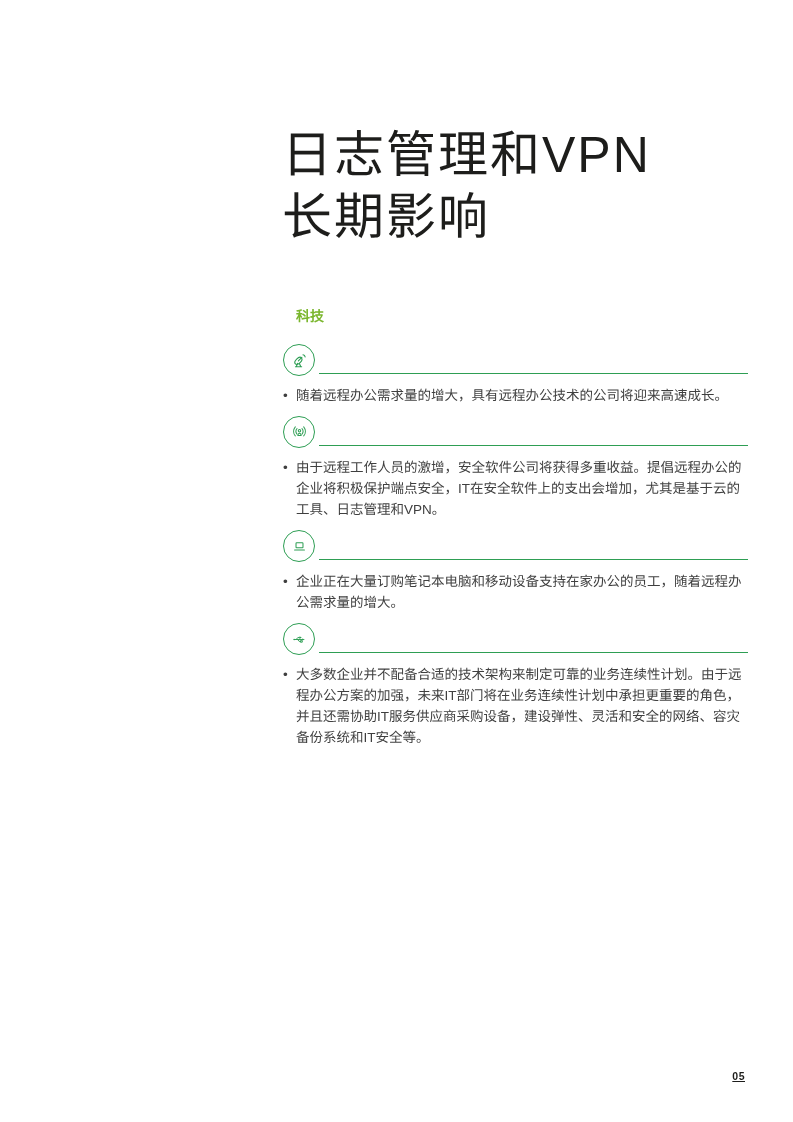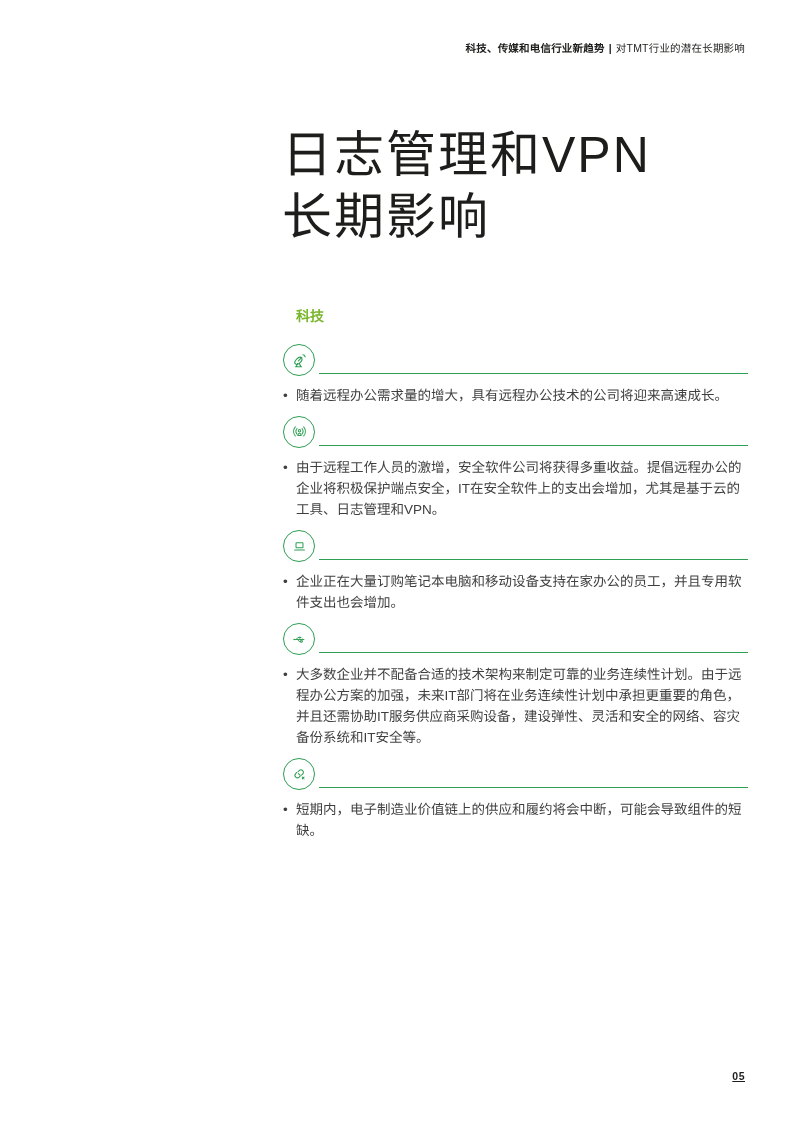--- a/index.html
+++ b/index.html
@@ -45,23 +45,20 @@
   .bullet::before { content:"•"; position:absolute; left:0; top:0; color:var(--body-color); }
   .pageno {
     position:absolute; top:1070px; right:48px;
     font-size:10.5px; font-weight:700; color:var(--title-color); letter-spacing:.5px;text-decoration:underline;
   }
 </style>
 </head>
 <body>
 
 <div class="page" style="--category-green: #7ab62d; --icon-green: #2e9e54; --title-color: #1d1d1b; --body-color: #3f3f3f;">
-  <div class="header">
-    <span class="hdr-bold">科技、传媒和电信行业新趋势</span><span class="hdr-sep">|</span><span class="hdr-chapter">对TMT行业的潜在长期影响</span>
-  </div>
 
   <h1 class="title">
     <span class="title-line">日志管理和VPN</span>
     <span class="title-line">长期影响</span>
   </h1>
 
   <div class="category">科技</div>
 
   <div class="sections">
   <section class="section">
@@ -98,21 +95,21 @@
   <section class="section">
     <div class="icon-row">
       <span class="icon-circle icon-slot">
             <svg viewBox="0 0 24 24" fill="none" stroke="currentColor" stroke-width="1.3" stroke-linecap="round" stroke-linejoin="round">
       <rect x="7.6" y="7.4" width="8.8" height="6.2" rx="0.8"></rect>
       <path d="M5.8 16.4 h12.4"></path>
     </svg>
           </span>
       <span class="rule"></span>
     </div>
-    <p class="bullet"><span class="bullet-text">企业正在大量订购笔记本电脑和移动设备支持在家办公的员工，并且专用软件支出也会增加。</span></p>
+    <p class="bullet"><span class="bullet-text">企业正在大量订购笔记本电脑和移动设备支持在家办公的员工，随着远程办公需求量的增大。</span></p>
   </section>
 
 
   <section class="section">
     <div class="icon-row">
       <span class="icon-circle icon-slot">
             <svg viewBox="0 0 24 24" fill="none" stroke="currentColor" stroke-width="1.2" stroke-linecap="round" stroke-linejoin="round">
       <circle cx="5.3" cy="12" r="1.05" fill="currentColor" stroke="none"></circle>
       <path d="M5.3 12 H16"></path>
       <path d="M15.4 10.7 L18.9 12 l-3.5 1.3 z" fill="currentColor" stroke="none"></path>
@@ -120,30 +117,16 @@
       <circle cx="12.6" cy="9.6" r="0.95"></circle>
       <path d="M9.6 12 l2 2.4 h1.6"></path>
       <rect x="13.6" y="13.5" width="1.9" height="1.9"></rect>
     </svg>
           </span>
       <span class="rule"></span>
     </div>
     <p class="bullet"><span class="bullet-text">大多数企业并不配备合适的技术架构来制定可靠的业务连续性计划。由于远程办公方案的加强，未来IT部门将在业务连续性计划中承担更重要的角色，并且还需协助IT服务供应商采购设备，建设弹性、灵活和安全的网络、容灾备份系统和IT安全等。</span></p>
   </section>
 
-  <section class="section">
-    <div class="icon-row">
-      <span class="icon-circle icon-slot">
-            <svg viewBox="0 0 24 24" fill="none" stroke="currentColor" stroke-width="1.3" stroke-linecap="round" stroke-linejoin="round">
-      <path d="M10.2 8.4 l1.4 -1.4 a3.1 3.1 0 0 1 4.4 4.4 l-1.4 1.4"></path>
-      <path d="M13 13.8 l-1.4 1.4 a3.1 3.1 0 0 1 -4.4 -4.4 l1.4 -1.4"></path>
-      <path d="M10.6 10.8 l2.1 2.1"></path>
-      <path d="M15.5 15.3 l2.2 2.2 M17.7 15.3 l-2.2 2.2"></path>
-    </svg>
-          </span>
-      <span class="rule"></span>
-    </div>
-    <p class="bullet"><span class="bullet-text">短期内，电子制造业价值链上的供应和履约将会中断，可能会导致组件的短缺。</span></p>
-  </section>
 </div>
 
   <div class="pageno">05</div>
 </div>
 
 </body></html>

